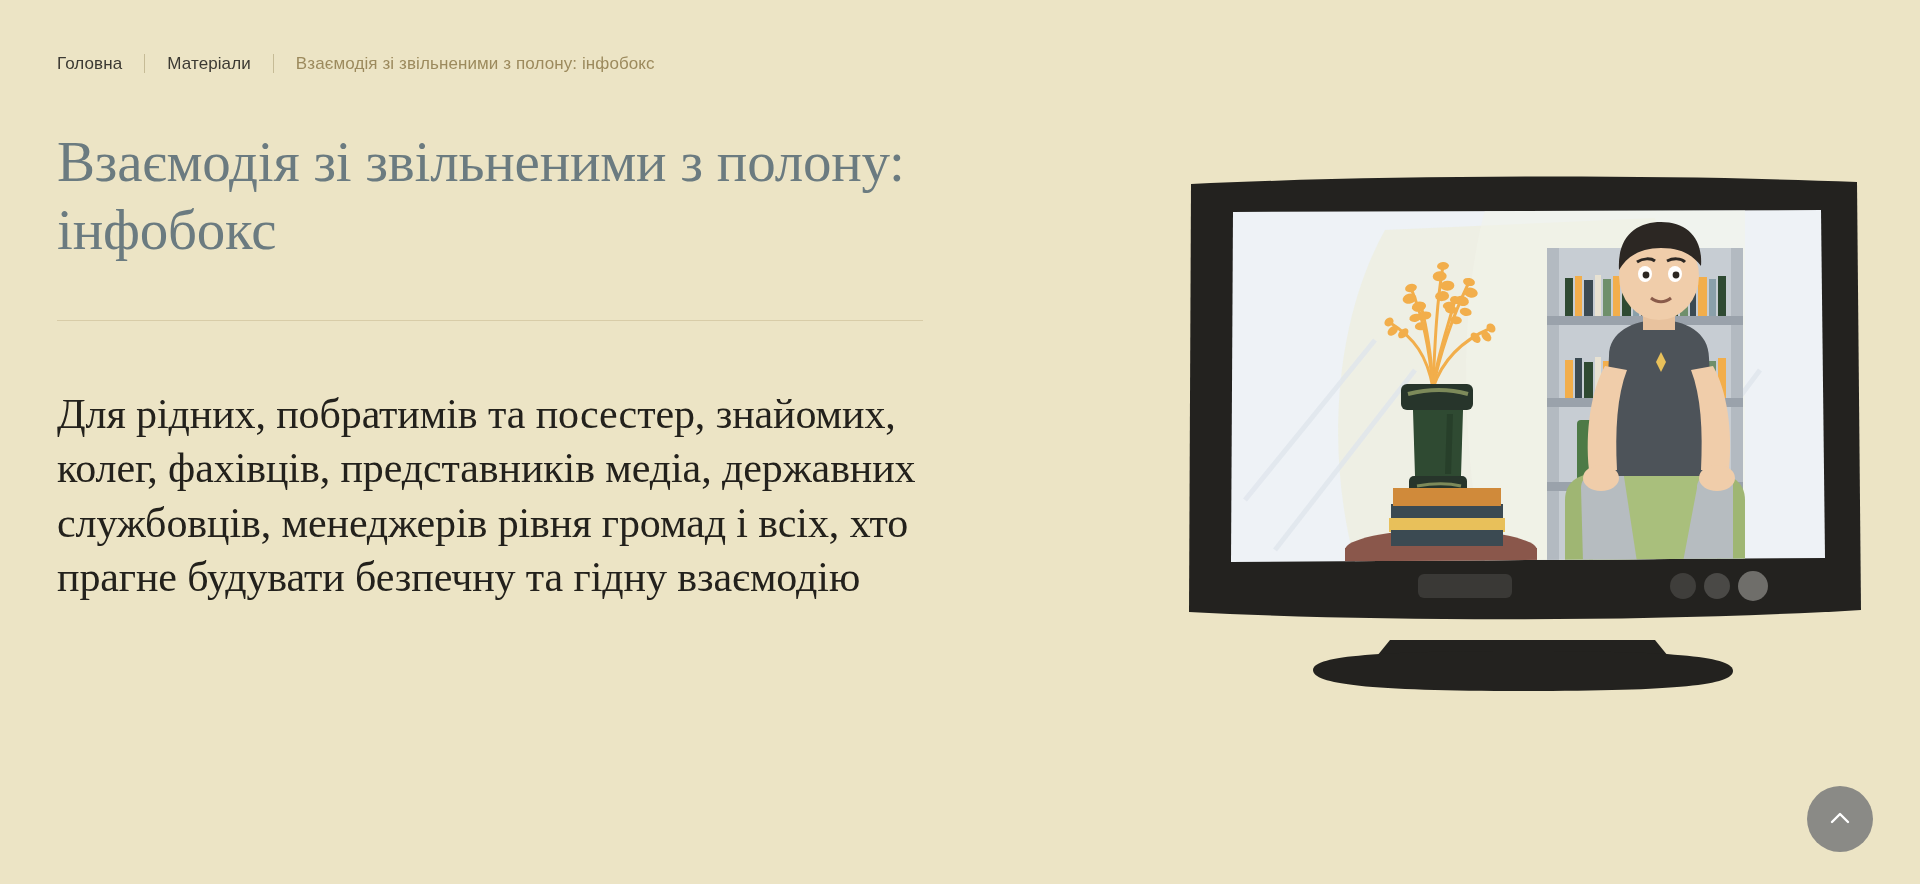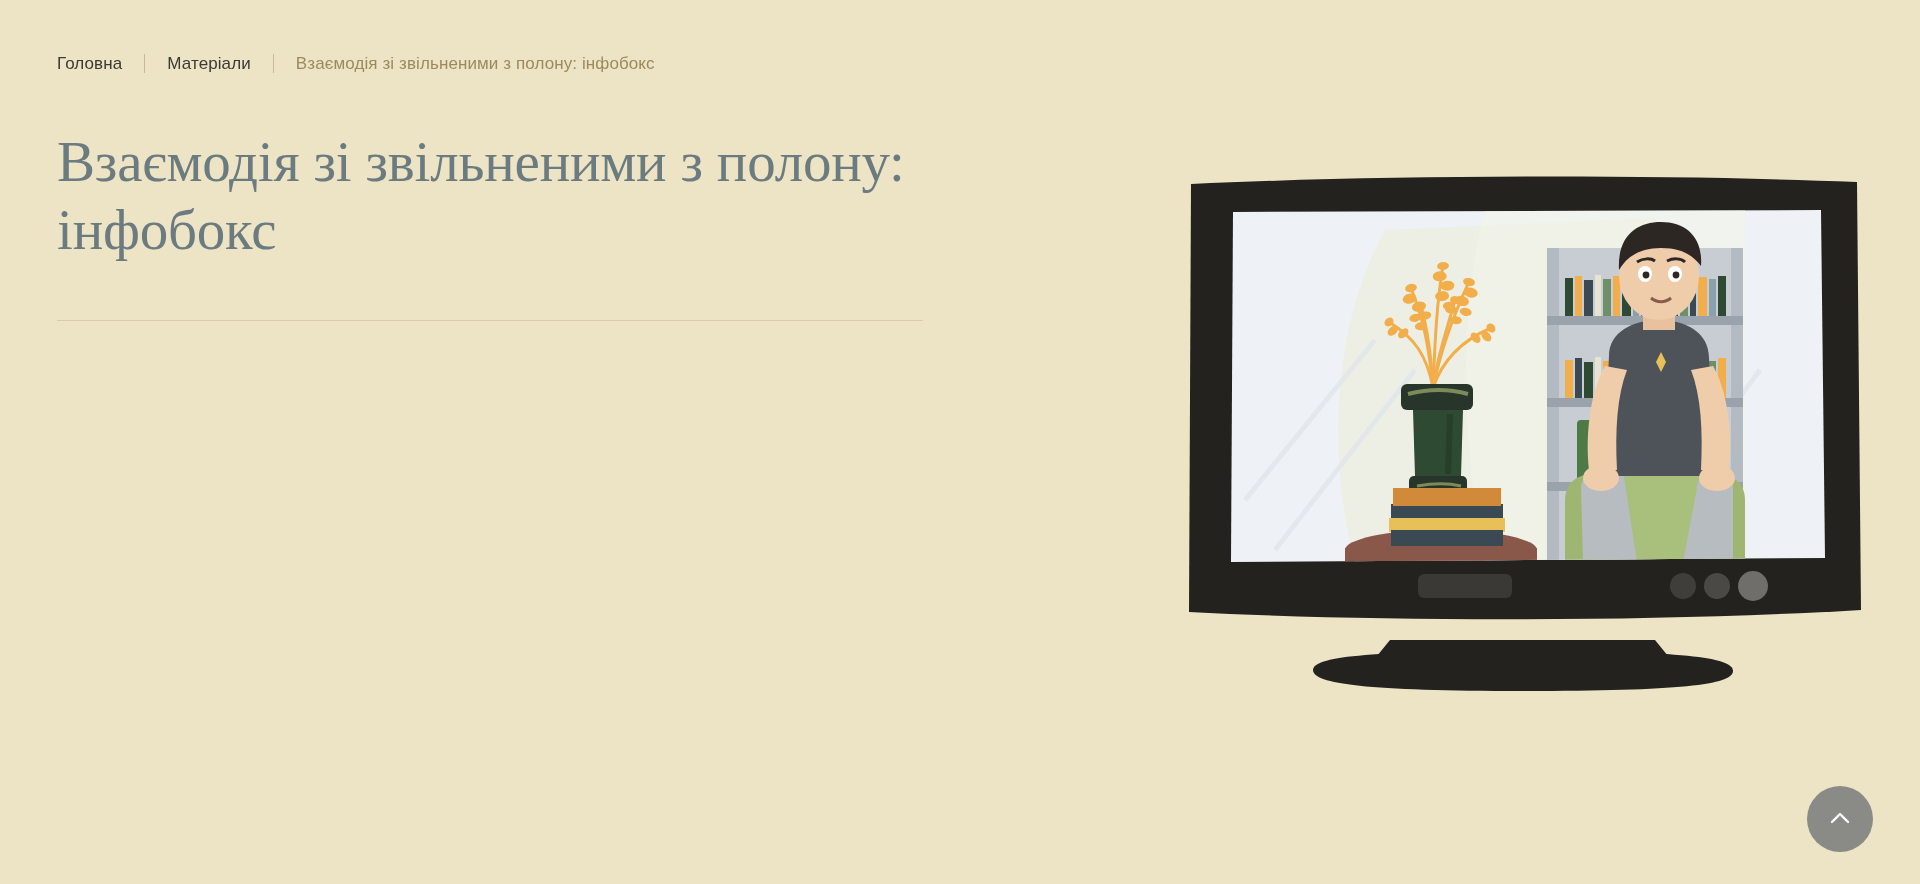--- a/index.html
+++ b/index.html
@@ -122,20 +122,21 @@
     <a class="crumb-link" href="#">Головна</a>
     <span class="crumb-sep"></span>
     <a class="crumb-link" href="#">Матеріали</a>
     <span class="crumb-sep"></span>
     <span class="crumb-current">Взаємодія зі звільненими з полону: інфобокс</span>
   </nav>
 
   <div class="left-col">
     <h1 class="page-title">Взаємодія зі звільненими з полону: інфобокс</h1>
     <div class="title-rule"></div>
+    <p class="lede">Для рідних, побратимів та посестер, знайомих, колег, фахівців, представників медіа, державних службовців, менеджерів рівня громад і всіх, хто прагне будувати безпечну та гідну взаємодію</p>
   </div>
 
   <div class="illustration">
     <svg viewBox="0 0 680 545" xmlns="http://www.w3.org/2000/svg" aria-hidden="true">
       <defs>
         <clipPath id="screenClip">
           <path d="M48,42 L636,40 L640,388 L46,392 Z"></path>
         </clipPath>
       </defs>
 

